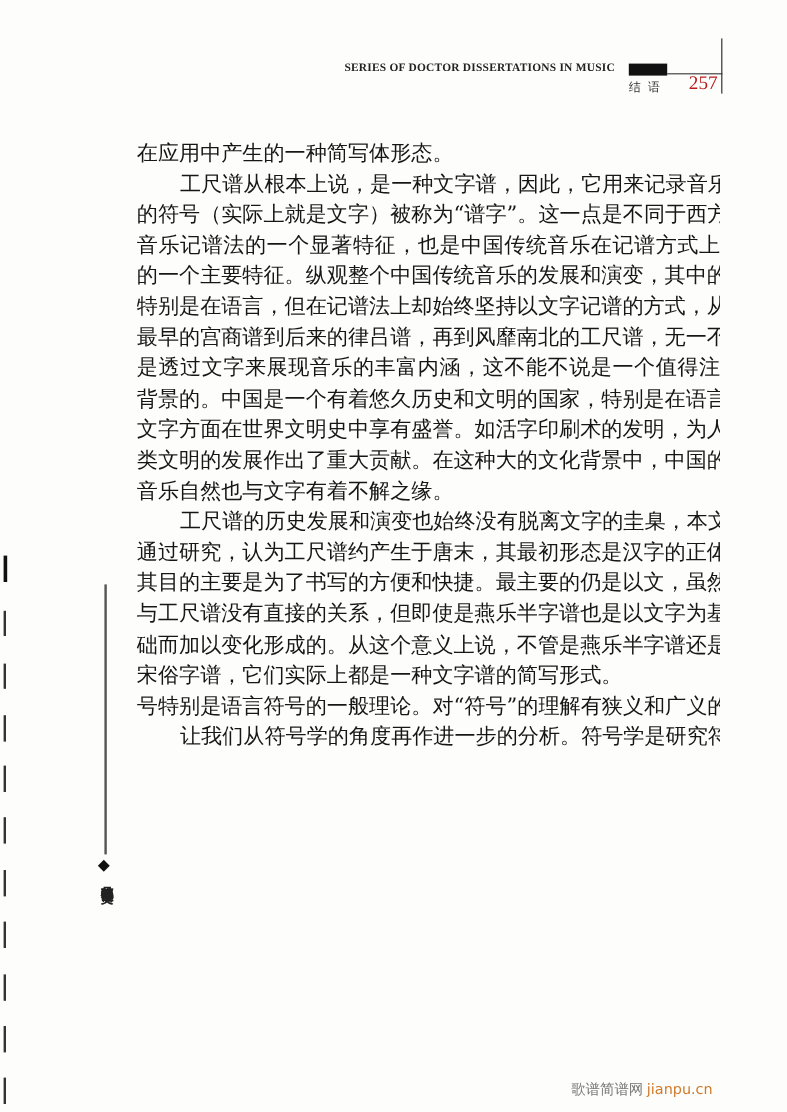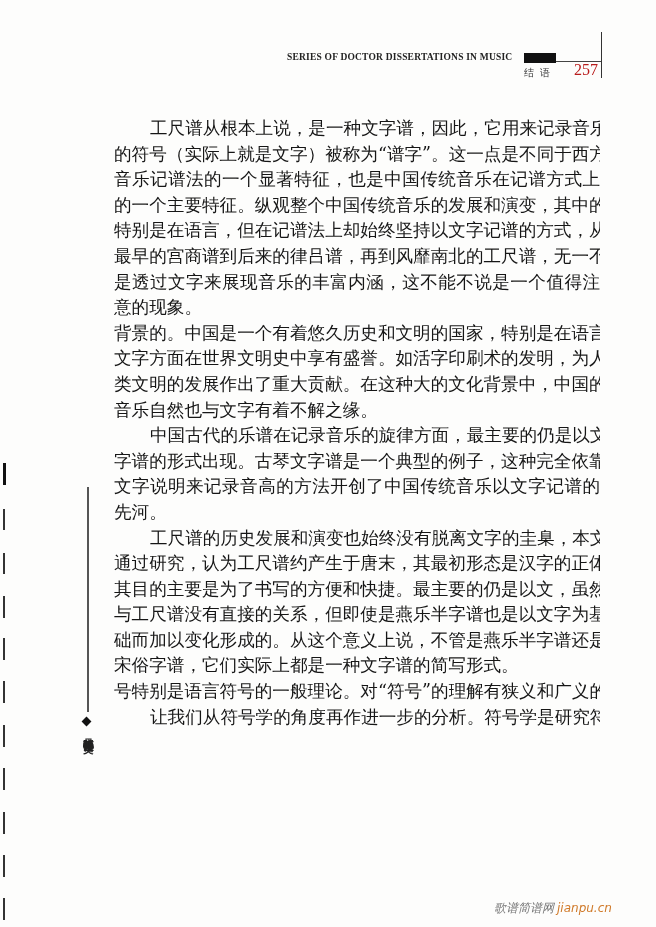--- a/index.html
+++ b/index.html
@@ -131,26 +131,25 @@
       line-height: 11px;
       color: #222;
       writing-mode: vertical-rl;
       text-orientation: upright;
       letter-spacing: 0.5px;
       font-weight: bold;
     }
     
     .watermark {
       position: absolute;
-      left: 494px;
+      left: 476px;
       top: 900px;
       font-size: 12px;
       color: #777;
       white-space: nowrap;
-      font-style: italic;
     }
     .watermark .wm-site {
       font-family: "DejaVu Sans", sans-serif;
       color: #d07a2a;
       font-size: 12px;
       margin-left: 3px;
     }
   </style>
 </head>
 <body>
@@ -176,46 +175,40 @@
   <div class="edge-bar" style="top:855px;height:22px;"></div>
   <div class="edge-bar" style="top:898px;height:22px;"></div>
 
   <div class="margin-rule"></div>
   <div class="margin-diamond"></div>
   <div class="margin-vertical-text">吴晓萍博士学位论文</div>
 
   <div class="body-text">
 
     <div class="para">
+      <div class="line last">在应用中产生的一种简写体形态。</div>
     </div>
 
     <div class="para">
       <div class="line indent">工尺谱从根本上说，是一种文字谱，因此，它用来记录音乐</div>
       <div class="line">的符号（实际上就是文字）被称为“谱字”。这一点是不同于西方</div>
       <div class="line">音乐记谱法的一个显著特征，也是中国传统音乐在记谱方式上</div>
       <div class="line">的一个主要特征。纵观整个中国传统音乐的发展和演变，其中的</div>
       <div class="line">特别是在语言，但在记谱法上却始终坚持以文字记谱的方式，从</div>
       <div class="line">最早的宫商谱到后来的律吕谱，再到风靡南北的工尺谱，无一不</div>
       <div class="line">是透过文字来展现音乐的丰富内涵，这不能不说是一个值得注</div>
-      <div class="line last">意的现象。</div>
     </div>
 
     <div class="para">
       <div class="line">背景的。中国是一个有着悠久历史和文明的国家，特别是在语言</div>
       <div class="line">文字方面在世界文明史中享有盛誉。如活字印刷术的发明，为人</div>
       <div class="line">类文明的发展作出了重大贡献。在这种大的文化背景中，中国的</div>
       <div class="line last">音乐自然也与文字有着不解之缘。</div>
     </div>
 
-    <div class="para">
-      <div class="line indent">中国古代的乐谱在记录音乐的旋律方面，最主要的仍是以文</div>
-      <div class="line">字谱的形式出现。古琴文字谱是一个典型的例子，这种完全依靠</div>
-      <div class="line">文字说明来记录音高的方法开创了中国传统音乐以文字记谱的</div>
-      <div class="line last">先河。</div>
-    </div>
 
     <div class="para">
       <div class="line indent">工尺谱的历史发展和演变也始终没有脱离文字的圭臬，本文</div>
       <div class="line">通过研究，认为工尺谱约产生于唐末，其最初形态是汉字的正体</div>
       <div class="line">其目的主要是为了书写的方便和快捷。最主要的仍是以文，虽然其</div>
       <div class="line">与工尺谱没有直接的关系，但即使是燕乐半字谱也是以文字为基</div>
       <div class="line">础而加以变化形成的。从这个意义上说，不管是燕乐半字谱还是</div>
       <div class="line last">宋俗字谱，它们实际上都是一种文字谱的简写形式。</div>
     </div>
 

